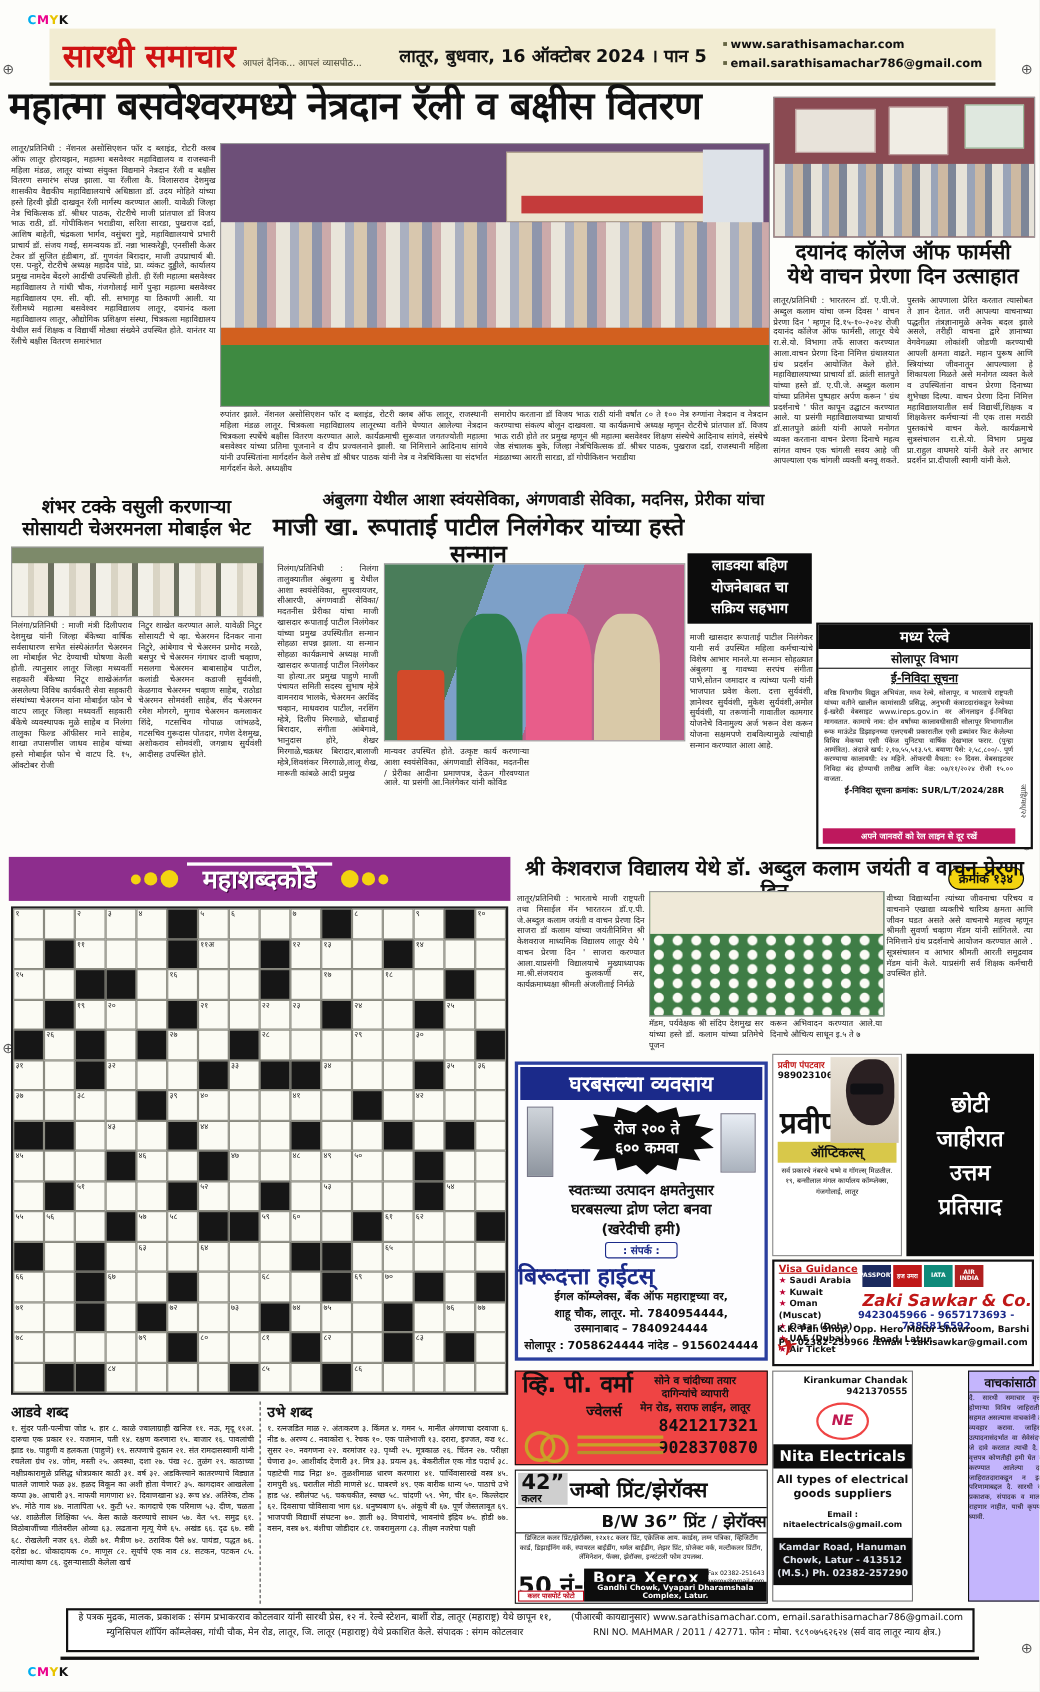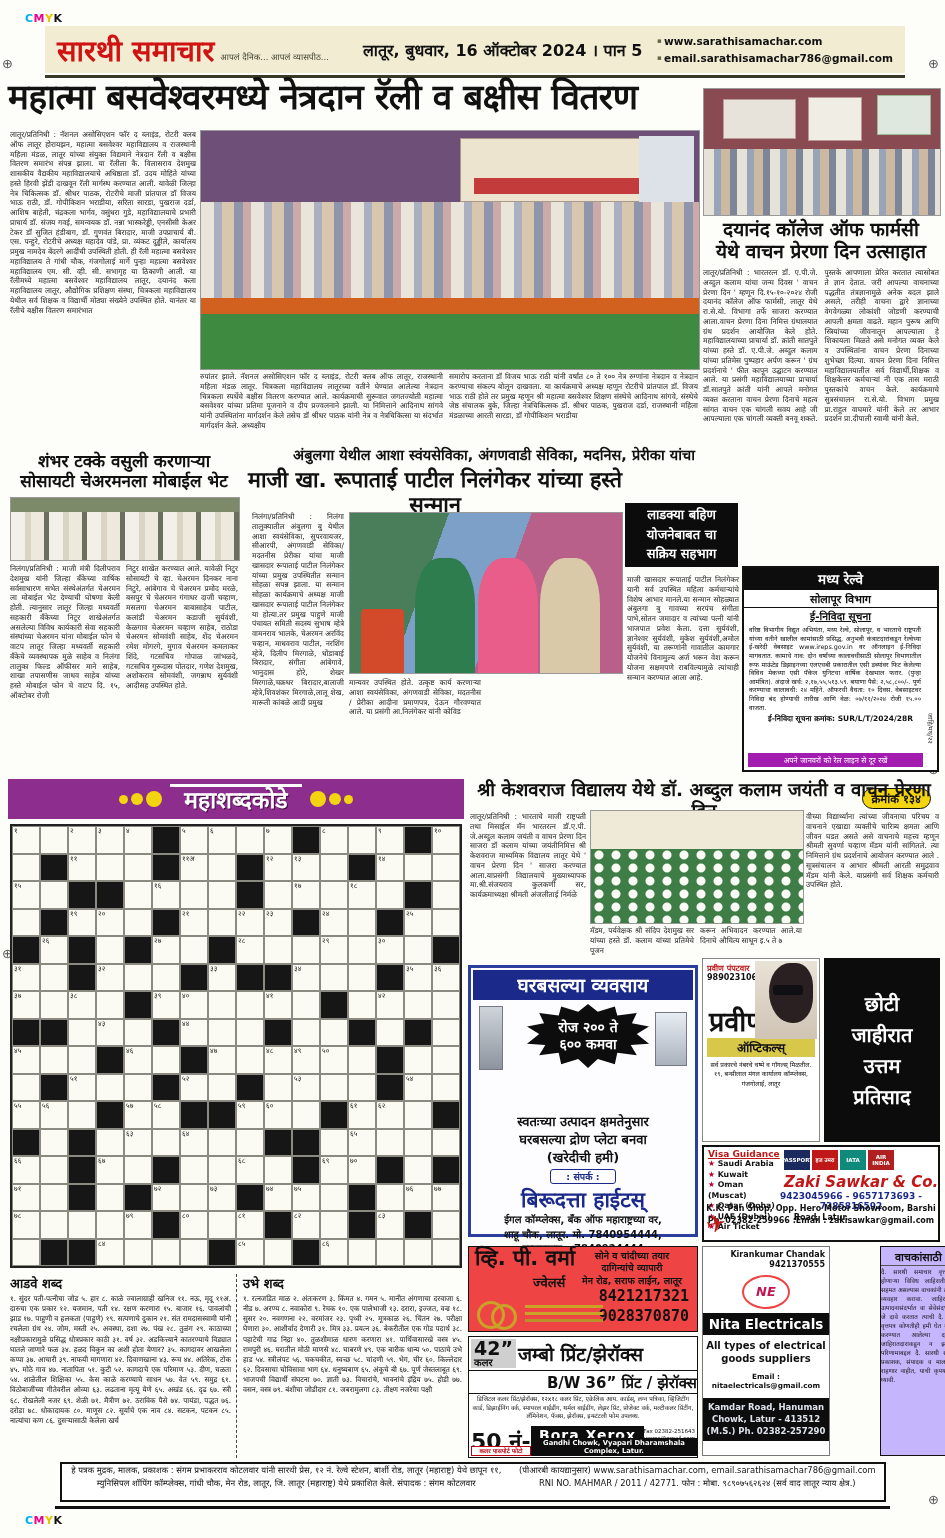--- a/index.html
+++ b/index.html
@@ -51,22 +51,22 @@
   .ph-school .wall{position:absolute;left:0;top:0;width:100%;height:34%;background:#efe9d8}
   .ph-school .kids{position:absolute;left:0;bottom:0;width:100%;height:66%;
      background-image:radial-gradient(circle at 8px 6px,#fbfbf5 4px,rgba(0,0,0,0) 5px);background-size:17px 13px}
   
   .railway{left:742px;top:566px;width:197px;height:206px;border:2px solid #111;background:#fff;box-sizing:border-box}
   .rw-title{background:#0d0d0d;color:#fff;text-align:center;font-size:13.5px;font-weight:800;padding:2px 0}
   .rw-sub{text-align:center;font-size:11px;font-weight:800;border-bottom:1px solid #111;padding:1px 0}
   .rw-sub2{text-align:center;font-size:10.5px;font-weight:800;text-decoration:underline;padding:1px 0}
   .rw-body{font-size:6.4px;line-height:1.35;text-align:justify;padding:2px 16px 0 5px}
   .rw-ref{font-size:7.5px;font-weight:800;text-align:center;padding-top:1px}
-  .rw-warn{position:absolute;left:4px;right:14px;bottom:3px;background:#a21caf;color:#fff;text-align:center;
-           font-size:7.5px;font-weight:400;padding:2px 0}
+  .rw-warn{position:absolute;left:4px;right:14px;bottom:3px;background:#be185d;color:#fff;text-align:center;
+           font-size:7.5px;font-weight:700;padding:2px 0}
   .rw-side{position:absolute;right:2px;bottom:26px;writing-mode:vertical-rl;font-size:6.5px;color:#333}
   
   .blackbox{background:#0c0c0c;color:#fff;text-align:center;font-weight:700}
   
   .xw-banner{left:8px;top:779px;width:456px;height:40px;background:#8d2d8d;display:flex;align-items:center;
              justify-content:center;gap:8px}
   .xw-title{color:#fff;font-size:23px;font-weight:800;text-shadow:1px 1px 0 #420a42;border-top:3px solid #fff;
             border-bottom:0;padding:0 14px;line-height:1.2}
   .dots{display:flex;align-items:center;gap:3px}
   .dots i{display:block;border-radius:50%;background:#f3d410}
@@ -84,26 +84,26 @@
   .clue-h{font-size:13px;font-weight:800;margin-bottom:2px}
   .clue-t{font-size:7.15px;line-height:1.42;text-align:justify}
   
   .ghar{left:468px;top:965px;width:230px;height:272px;border:3px solid #2b3f9e;background:#fdfdff;box-sizing:border-box}
   .ghar-h{background:#1b2a8a;color:#fff;text-align:center;font-size:19px;font-weight:800;padding:2px 0;margin:2px}
   .burst{position:absolute;left:56px;top:36px;width:122px;height:64px;background:#0d0d0d;color:#fff;display:flex;
          flex-direction:column;align-items:center;justify-content:center;font-size:14px;font-weight:800;line-height:1.25;
          clip-path:polygon(50% 0%,58% 12%,72% 4%,74% 18%,90% 14%,86% 30%,100% 35%,90% 47%,100% 62%,85% 64%,90% 80%,74% 76%,72% 94%,58% 86%,50% 100%,42% 86%,28% 94%,26% 76%,10% 80%,15% 64%,0% 62%,10% 47%,0% 35%,14% 30%,10% 14%,26% 18%,28% 4%,42% 12%)}
   .ghar .tower{position:absolute;left:8px;top:38px;width:22px;height:62px;background:linear-gradient(#cfd4da,#8d949e);border:1px solid #778}
   .ghar .mach{position:absolute;right:8px;top:44px;width:30px;height:52px;background:linear-gradient(#e8edf4,#aab2bd);border:1px solid #778}
-  .ghar-l1{text-align:center;font-size:13px;font-weight:800;margin-top:112px}
+  .ghar-l1{text-align:center;font-size:13px;font-weight:800;margin-top:72px}
   .ghar-l2{text-align:center;font-size:13px;font-weight:800}
   .ghar-l3{text-align:center;font-size:13px;font-weight:800}
   .ghar-cb{width:64px;margin:3px auto 1px;border:1.5px solid #1b2a8a;color:#1b2a8a;text-align:center;
            font-size:9.5px;font-weight:800;border-radius:3px}
-  .ghar-name{text-align:center;color:#1b2a8a;font-size:21px;font-weight:800}
+  .ghar-name{text-align:left;color:#1b2a8a;font-size:21px;font-weight:800}
   .ghar-ad{text-align:center;font-size:10px;font-weight:700;line-height:1.45}
   .praveen{left:702px;top:958px;width:118px;height:184px;border:1px solid #888;background:#fff;box-sizing:border-box;overflow:hidden}
   .pv-own{color:#c01818;font-size:8px;font-weight:700;padding:3px 0 0 4px}
   .pv-ph{font-size:8px;font-weight:700;padding-left:4px}
   .pv-model{position:absolute;right:2px;top:2px;width:62px;height:78px;background:linear-gradient(#e9e2d6,#cfc4b4)}
   .pv-hair{position:absolute;right:6px;top:4px;width:44px;height:60px;border-radius:50% 40% 45% 55%;background:#2a2022}
   .pv-shade{position:absolute;right:16px;top:26px;width:30px;height:10px;background:#101014;border-radius:3px}
   .pv-name{font-size:27px;font-weight:800;padding:26px 0 0 6px;line-height:1}
   .pv-sub{margin:3px 4px;background:#d8c84a;text-align:center;font-size:12px;font-weight:800;padding:1px 0}
   .pv-l{font-size:6.3px;text-align:center;line-height:1.5;padding:0 2px}

